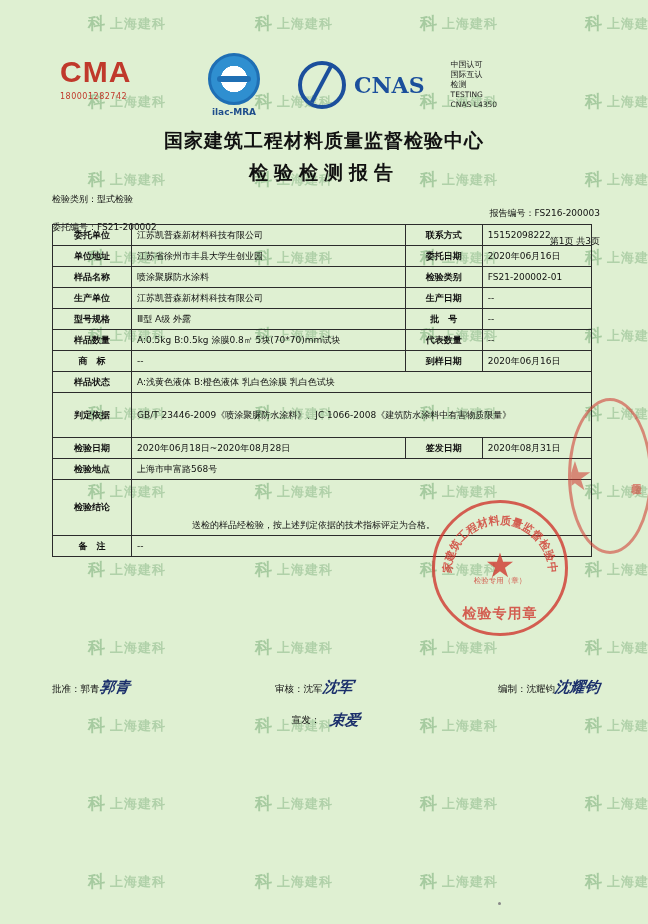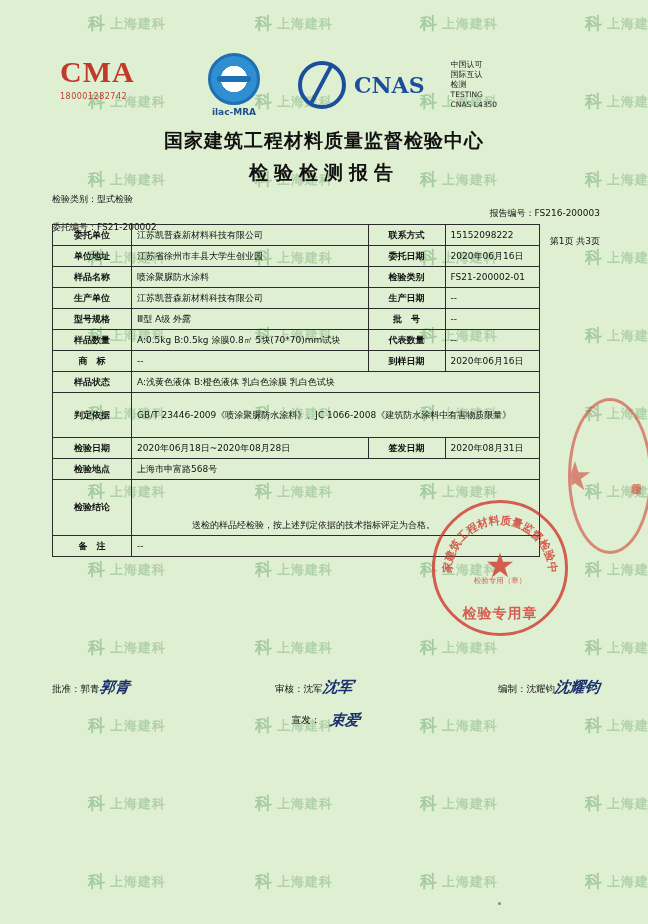--- a/index.html
+++ b/index.html
@@ -25,21 +25,21 @@
     font-size:17px;color:rgba(110,165,110,0.5);
     font-weight:bold;
   }
   
   .logos{
     position:absolute;left:60px;top:52px;width:520px;height:66px;
     display:flex;align-items:center;gap:26px;
   }
   .cma{position:relative;width:110px;height:58px;}
   .cma .cmatxt{
-    font-family:Liberation Serif, serif;
+    font-family:Liberation Sans, sans-serif;
     font-size:30px;font-weight:bold;color:#c0392b;letter-spacing:1px;
     line-height:32px;
   }
   .cma .cmanum{font-size:8px;color:#c0392b;letter-spacing:0.5px;margin-top:4px;}
   .ilac{width:76px;text-align:center;}
   .ilac .ring{
     width:46px;height:46px;border-radius:50%;
     border:3px solid #1f6fb4;margin:0 auto;
     background:
       radial-gradient(circle at 50% 50%, #ffffff 0 40%, #2f8fd0 41% 100%);
@@ -71,21 +71,21 @@
   .title2{
     position:absolute;top:160px;left:0;width:648px;text-align:center;
     font-size:19px;font-weight:bold;letter-spacing:6px;
   }
   
   .meta{position:absolute;left:52px;top:192px;width:548px;font-size:9px;}
   .meta .row{display:flex;justify-content:flex-end;line-height:14px;flex-direction:column;}
   .meta .right{text-align:right;}
   
   table.main{
-    position:absolute;left:52px;top:224px;width:488px;
+    position:absolute;left:52px;top:224px;width:540px;
     border-collapse:collapse;font-size:9px;
     background:transparent;
   }
   table.main td{
     border:1px solid #2b2b2b;
     padding:3px 5px;
     height:14px;
     vertical-align:middle;
   }
   td.lab{width:68px;text-align:center;font-weight:bold;white-space:nowrap;}

